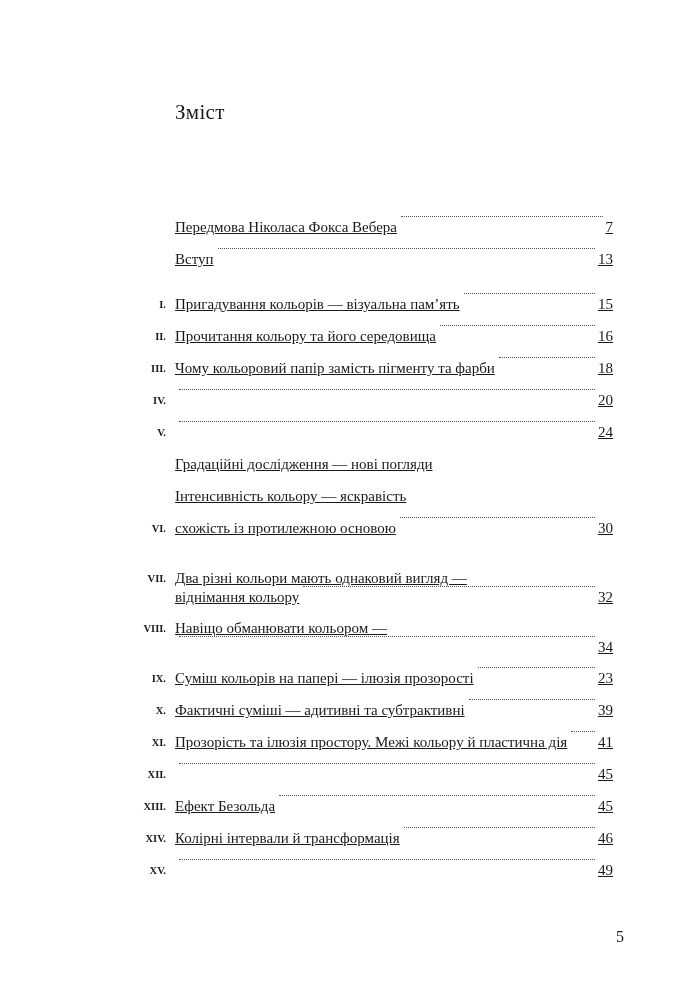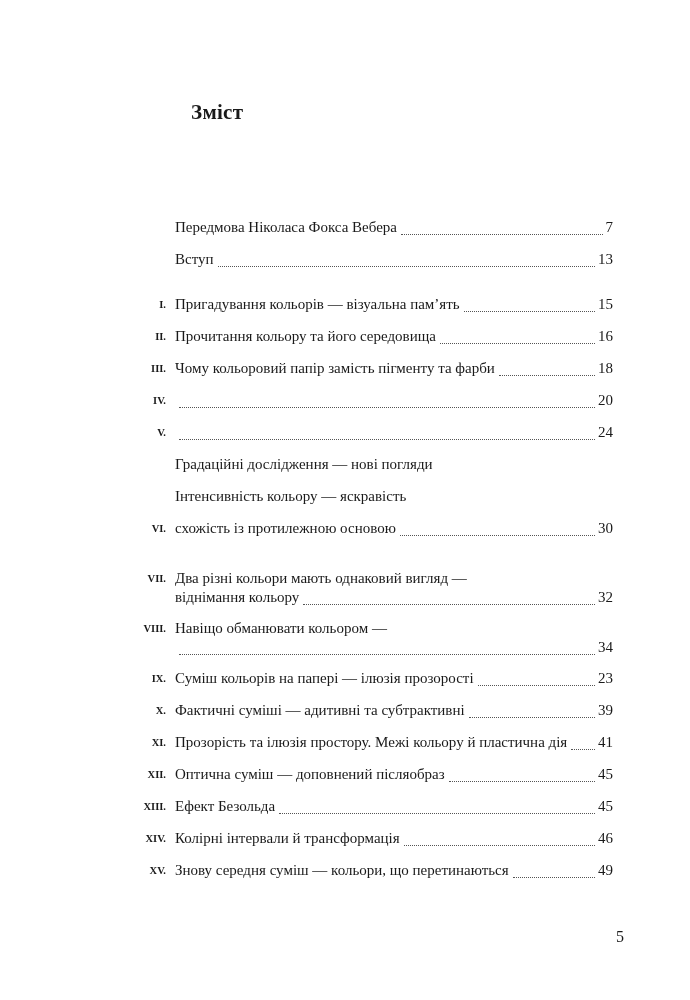--- a/index.html
+++ b/index.html
@@ -1,26 +1,26 @@
 <!DOCTYPE html>
 <html><head>
 <meta charset="utf-8">
 <style>
   html, body { margin: 0; padding: 0; background: #ffffff; }
   body { width: 690px; height: 1000px; position: relative; overflow: hidden;
          font-family: "DejaVu Serif", "Liberation Serif", serif; color: #1a1a1a; }
-  .title { position: absolute; left: 175px; top: 100px; font-size: 21px; font-weight: bold;
-           font-family: "Liberation Serif", "DejaVu Serif", serif; letter-spacing: 0.3px; margin-left: 16px; }
+  .title { position: absolute; left: 175px; top: 100px; font-size: 21px; font-weight: normal;
+           font-family: "Liberation Serif", "DejaVu Serif", serif; letter-spacing: 0.3px; }
   .toc { position: absolute; left: 0; top: 0; width: 690px; }
   .entry { position: absolute; left: 0; width: 690px; font-family: "Liberation Serif", "DejaVu Serif", serif;
            font-size: 15px; line-height: 19px; }
   .num { position: absolute; right: 524px; top: 0; font-size: 10.5px; font-weight: bold;
          font-family: "Liberation Serif", "DejaVu Serif", serif; white-space: nowrap; line-height: 19px; }
   .body { position: absolute; left: 175px; width: 438px; }
-  .line { display: flex; align-items: flex-end; height: 19px; white-space: nowrap; }
+  .line { display: flex; align-items: flex-start; height: 19px; white-space: nowrap; text-decoration: underline; }
   .line .txt { flex: 0 0 auto; }
   .line .dots { flex: 1 1 auto; margin: 0 3px 0 4px; border-bottom: 1px dotted #555; height: 0; position: relative; top: -2px; }
   .line .page { flex: 0 0 auto; }
   .pageno { position: absolute; left: 616px; top: 928px; font-size: 16px;
             font-family: "Liberation Serif", "DejaVu Serif", serif; }
 </style>
 </head>
 <body>
 
 <div class="title">Зміст</div>
@@ -168,21 +168,20 @@
           <span class="txt">Прозорість та ілюзія простору. Межі кольору й пластична дія</span>
           <span class="dots"></span>
           <span class="page">41</span>
         </div>
       </div>
     </div>
     <div class="entry" style="top: 765px;">
       <span class="num">XII.</span>
       <div class="body">
         <div class="line">
-          <span class="txt">Оптична суміш — доповнений післяобраз</span>
           <span class="dots"></span>
           <span class="page">45</span>
         </div>
       </div>
     </div>
     <div class="entry" style="top: 797px;">
       <span class="num">XIII.</span>
       <div class="body">
         <div class="line">
           <span class="txt">Ефект Безольда</span>
@@ -198,21 +197,20 @@
           <span class="txt">Колірні інтервали й трансформація</span>
           <span class="dots"></span>
           <span class="page">46</span>
         </div>
       </div>
     </div>
     <div class="entry" style="top: 861px;">
       <span class="num">XV.</span>
       <div class="body">
         <div class="line">
-          <span class="txt">Знову середня суміш — кольори, що перетинаються</span>
           <span class="dots"></span>
           <span class="page">49</span>
         </div>
       </div>
     </div>
   </div>
 
 <div class="pageno">5</div>
 
 </body></html>

